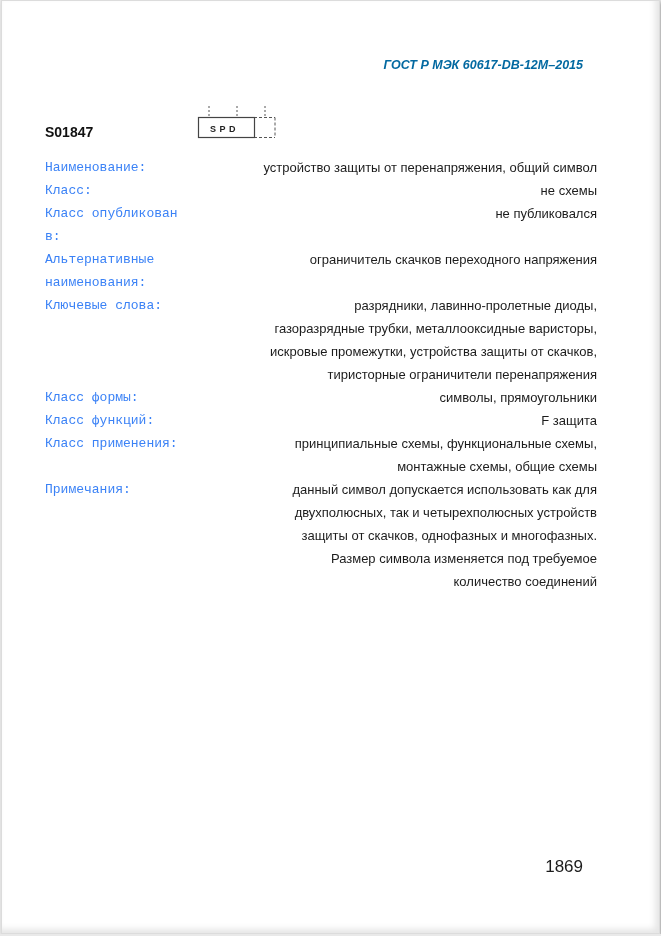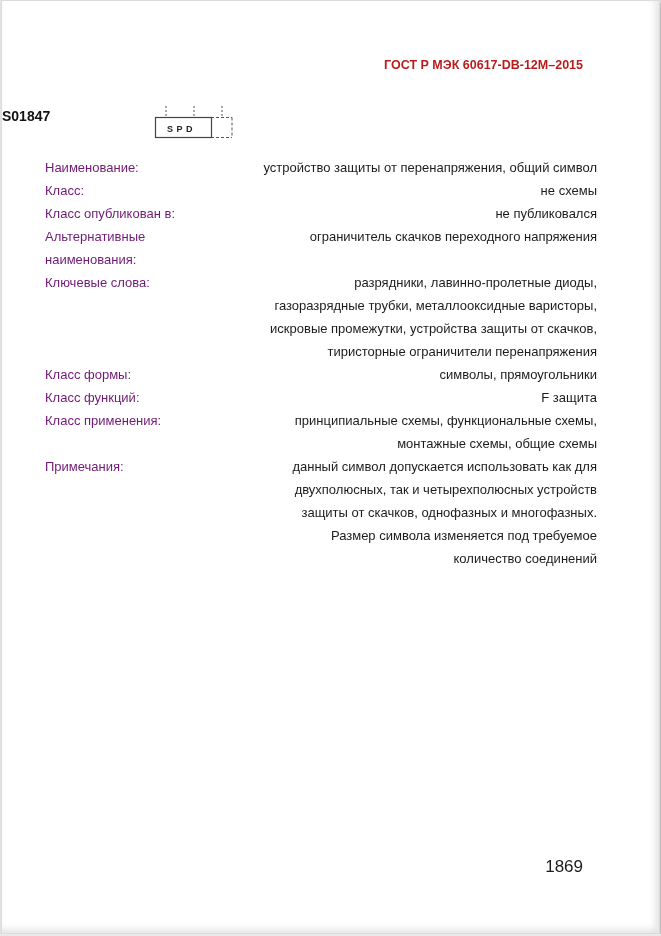--- a/index.html
+++ b/index.html
@@ -17,26 +17,28 @@
     border: 1px solid #dcdcdc;
     box-shadow: inset -4px -4px 6px rgba(0,0,0,0.10), 2px 2px 4px rgba(0,0,0,0.25);
     color: #1c1c1c;
     overflow: hidden;
   }
   .doc-header {
     padding: 57px 76px 0 0;
     text-align: right;
     font-size: 12.5px;
     font-weight: bold;
-    color: #b91c1c;
+    color: #0369a1;
+    font-style: italic;
   }
   .symbol-row {
     display: flex;
-    align-items: flex-start;
+    align-items: flex-end;
     margin-top: 34px;
+    padding-left: 43px;
   }
   .symbol-id {
     width: 152px;
     font-size: 14px;
     font-weight: bold;
     color: #111;
     padding-top: 2px;
   }
   .symbol-graphic {
     display: block;
@@ -46,21 +48,22 @@
     padding-left: 43px;
   }
   .field-row {
     display: grid;
     grid-template-columns: 152px 400px;
     font-size: 13px;
     line-height: 23px;
   }
   .field-label {
     padding-right: 10px;
-    color: #701a75;
+    color: #3b82f6;
+    font-family: Liberation Mono, monospace;
   }
   .field-value {
     white-space: pre-line;
     color: #1c1c1c;
     text-align: right;
   }
   .page-number {
     position: absolute;
     right: 76px;
     bottom: 56px;

